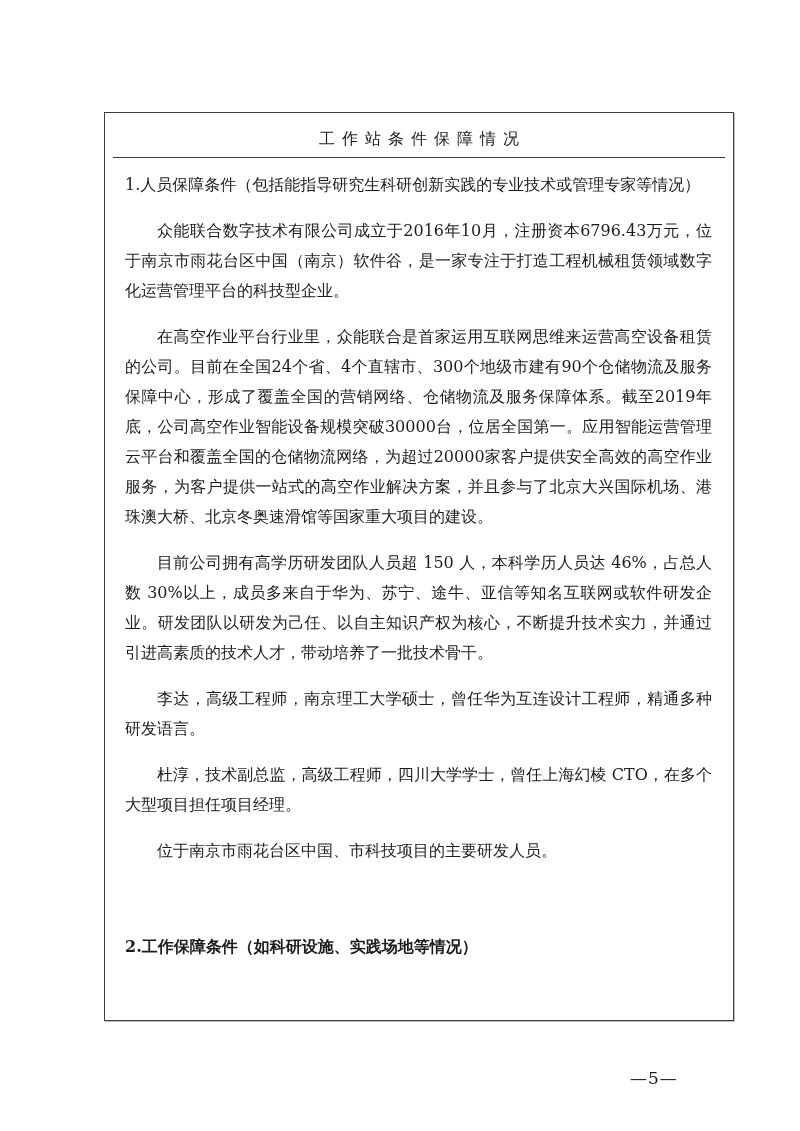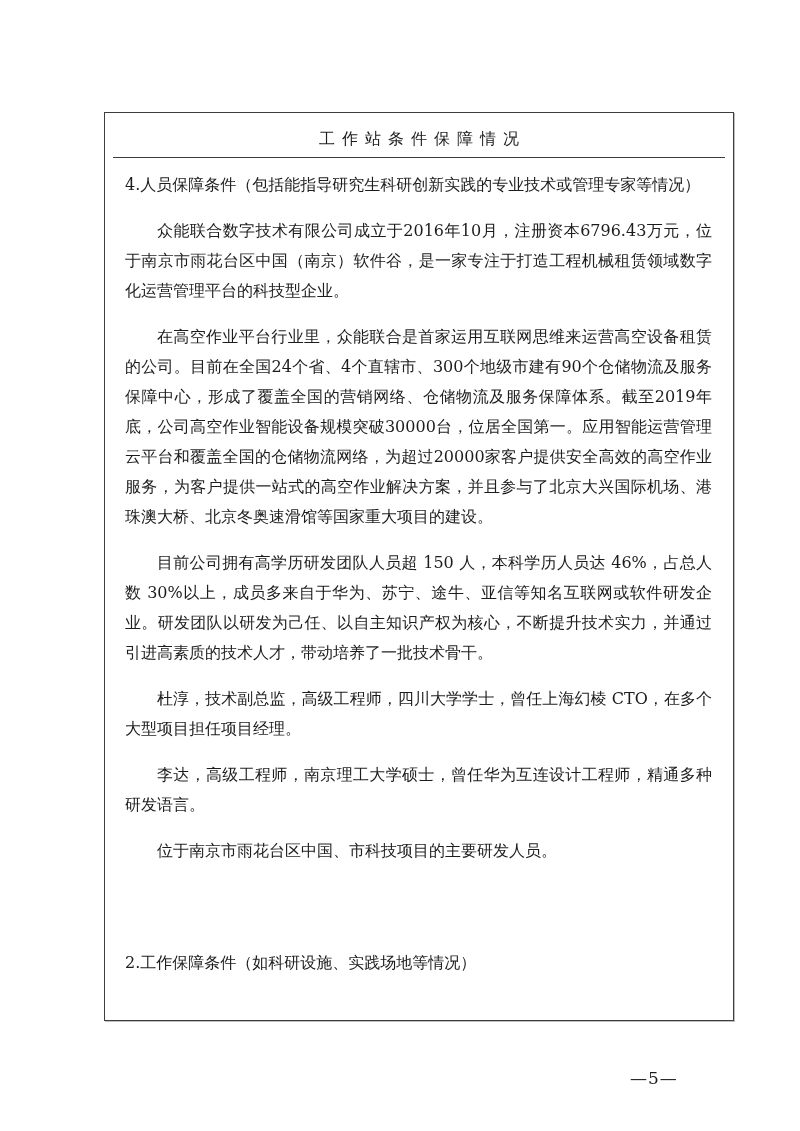--- a/index.html
+++ b/index.html
@@ -54,21 +54,21 @@
   }
 
   .para {
     font-size: 16px;
     line-height: 30px;
     text-align: justify;
     text-indent: 2em;
     text-justify: inter-ideograph;
   }
 
-  .sec2-gap { margin-top: 66px; }
+  .sec2-gap { margin-top: 50px; font-weight: bold; }
 
   .page-number {
     position: absolute;
     left: 606px;
     top: 1044px;
     font-size: 17px;
     letter-spacing: 1px;
     color: #1c1c1c;
   }
 </style>
@@ -78,32 +78,32 @@
 <div class="page">
 
   <div class="cond-table">
 
     <div class="table-header-cell">
       <span>工作站条件保障情况</span>
     </div>
 
     <div class="table-body-cell">
 
-      <div class="sec-title">4.人员保障条件（包括能指导研究生科研创新实践的专业技术或管理专家等情况）</div>
+      <div class="sec-title">1.人员保障条件（包括能指导研究生科研创新实践的专业技术或管理专家等情况）</div>
 
       <div class="para">众能联合数字技术有限公司成立于2016年10月，注册资本6796.43万元，位于南京市雨花台区中国（南京）软件谷，是一家专注于打造工程机械租赁领域数字化运营管理平台的科技型企业。</div>
 
       <div class="para">在高空作业平台行业里，众能联合是首家运用互联网思维来运营高空设备租赁的公司。目前在全国24个省、4个直辖市、300个地级市建有90个仓储物流及服务保障中心，形成了覆盖全国的营销网络、仓储物流及服务保障体系。截至2019年底，公司高空作业智能设备规模突破30000台，位居全国第一。应用智能运营管理云平台和覆盖全国的仓储物流网络，为超过20000家客户提供安全高效的高空作业服务，为客户提供一站式的高空作业解决方案，并且参与了北京大兴国际机场、港珠澳大桥、北京冬奥速滑馆等国家重大项目的建设。</div>
 
       <div class="para">目前公司拥有高学历研发团队人员超 150 人，本科学历人员达 46%，占总人数 30%以上，成员多来自于华为、苏宁、途牛、亚信等知名互联网或软件研发企业。研发团队以研发为己任、以自主知识产权为核心，不断提升技术实力，并通过引进高素质的技术人才，带动培养了一批技术骨干。</div>
 
 
+      <div class="para">李达，高级工程师，南京理工大学硕士，曾任华为互连设计工程师，精通多种研发语言。</div>
+
       <div class="para">杜淳，技术副总监，高级工程师，四川大学学士，曾任上海幻棱 CTO，在多个大型项目担任项目经理。</div>
-
-      <div class="para">李达，高级工程师，南京理工大学硕士，曾任华为互连设计工程师，精通多种研发语言。</div>
 
       <div class="para">位于南京市雨花台区中国、市科技项目的主要研发人员。</div>
 
       <div class="sec-title sec2-gap">2.工作保障条件（如科研设施、实践场地等情况）</div>
 
 
     </div>
   </div>
 
   <div class="page-number">—5—</div>

